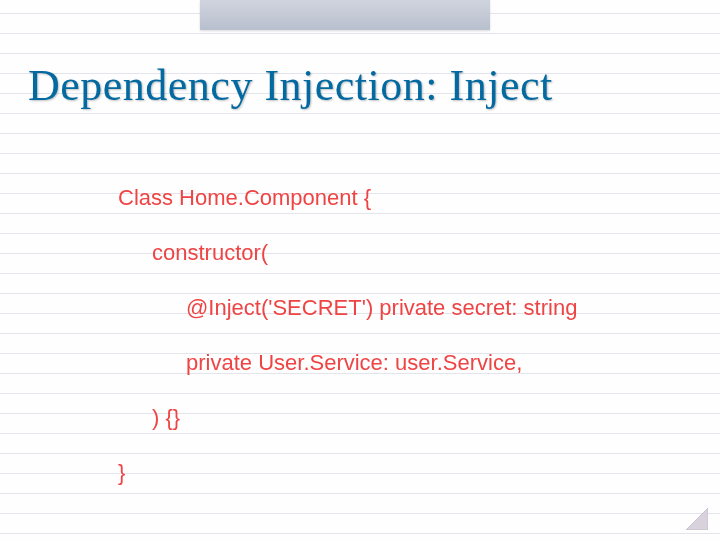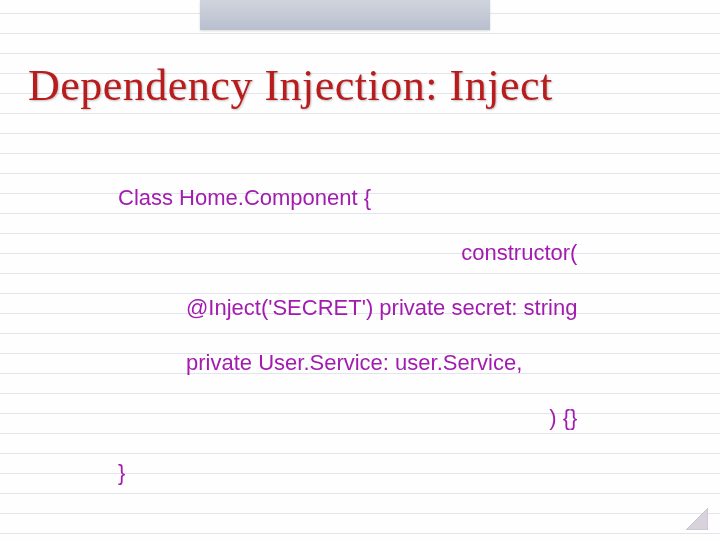--- a/index.html
+++ b/index.html
@@ -34,35 +34,35 @@
     height: 30px;
     background: linear-gradient(to bottom, #d0d4de 0%, #b8bfcd 100%);
     box-shadow: 0 1px 2px rgba(0,0,0,0.15);
   }
   .title {
     position: absolute;
     top: 60px;
     left: 28px;
     font-family: Georgia, 'Times New Roman', serif;
     font-size: 44px;
-    color: #b91c1c;
+    color: #0369a1;
     letter-spacing: 0.5px;
     text-shadow: 1px 1px 2px rgba(0,0,0,0.25);
   }
   .code {
     position: absolute;
     top: 170px;
     left: 118px;
     font-family: Verdana, Geneva, sans-serif;
     font-size: 22px;
-    color: #a21caf;
+    color: #ef4444;
     line-height: 55px;
   }
   .code .l1 { padding-left: 0px; }
-  .code .l2 { padding-left: 34px; text-align: right; }
+  .code .l2 { padding-left: 34px; }
   .code .l3 { padding-left: 68px; }
   .corner {
     position: absolute;
     bottom: 10px;
     right: 12px;
     width: 22px;
     height: 22px;
   }
   .corner svg { display: block; }
 </style>

